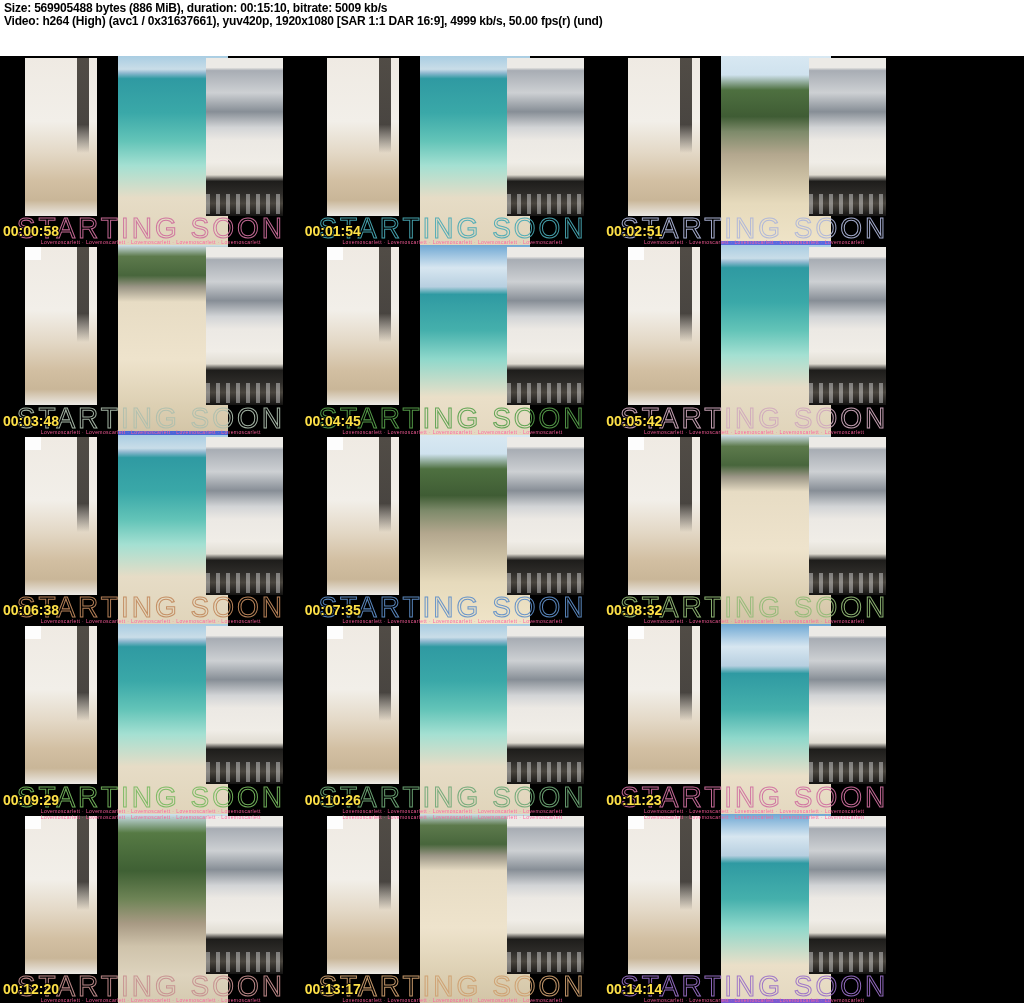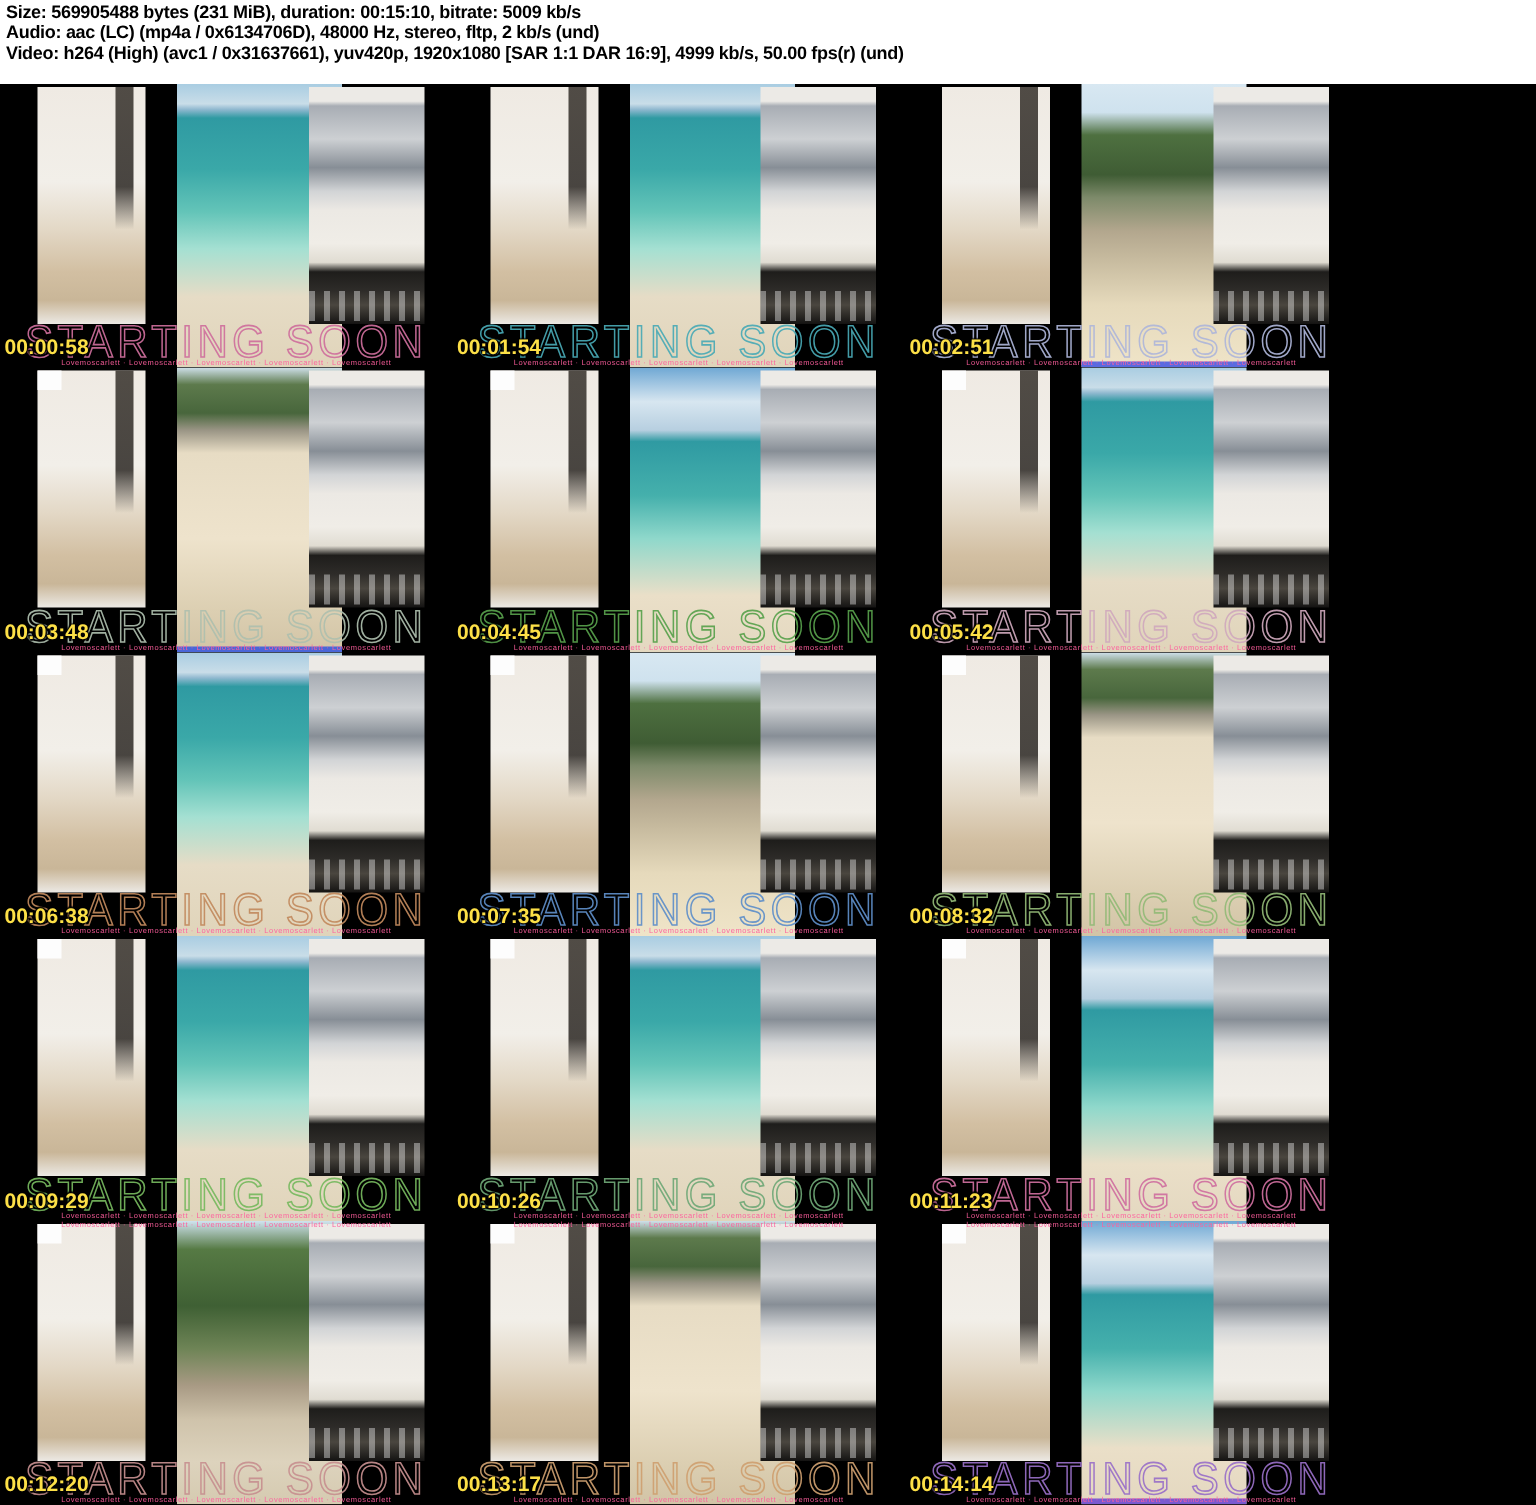--- a/index.html
+++ b/index.html
@@ -56,22 +56,21 @@
   .ts{
     position:absolute;left:3px;bottom:6px;
     font-weight:bold;font-size:14px;color:#fde047;
     text-shadow:-1px 0 1px #000,1px 0 1px #000,0 -1px 1px #000,0 1px 1px #000;
   }
 </style>
 </head>
 <body>
 
 <div class="header">
-  <div class="line">Size: 569905488 bytes (231 MiB), duration: 00:15:10, bitrate: 5009 kb/s</div>
-  <div class="line">Audio: aac (LC) (mp4a / 0x6134706D), 48000 Hz, stereo, fltp, 2 kb/s (und)</div>
+  <div class="line">Size: 569905488 bytes (886 MiB), duration: 00:15:10, bitrate: 5009 kb/s</div>
   <div class="line">Video: h264 (High) (avc1 / 0x31637661), yuv420p, 1920x1080 [SAR 1:1 DAR 16:9], 4999 kb/s, 50.00 fps(r) (und)</div>
 </div>
 
 <div class="grid" id="grid">
   <div class="cell" style="--accent: #cf6f9d;">
     <div class="panel left" style="background: linear-gradient(rgb(239, 234, 227) 0%, rgb(242, 239, 233) 40%, rgb(227, 216, 198) 60%, rgb(210, 191, 162) 78%, rgb(201, 182, 152) 90%, rgb(236, 233, 228) 100%);">
       
     </div>
     <div class="panel mid" style="background: linear-gradient(rgb(169, 205, 226) 0%, rgb(201, 221, 232) 7%, rgb(143, 184, 207) 9%, rgb(47, 154, 162) 12%, rgb(58, 168, 168) 30%, rgb(99, 196, 184) 45%, rgb(164, 224, 210) 58%, rgb(230, 220, 198) 75%, rgb(224, 212, 186) 100%);">
       

